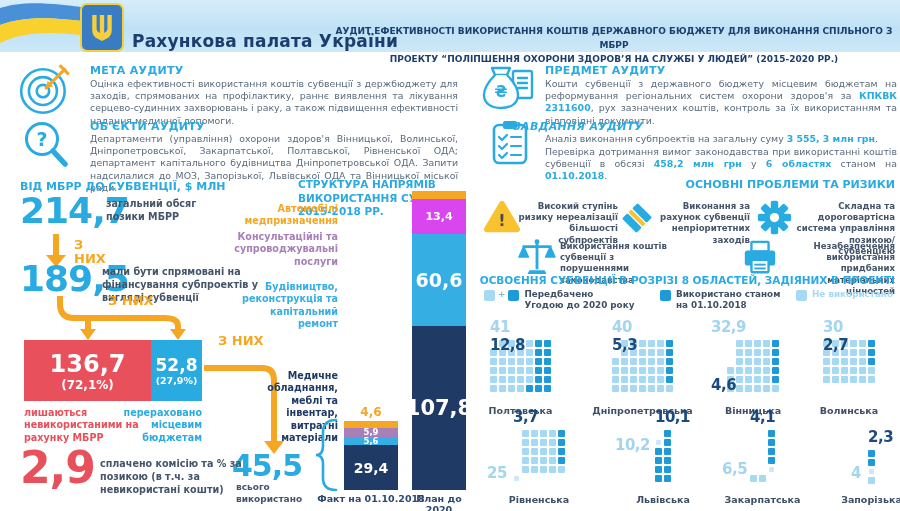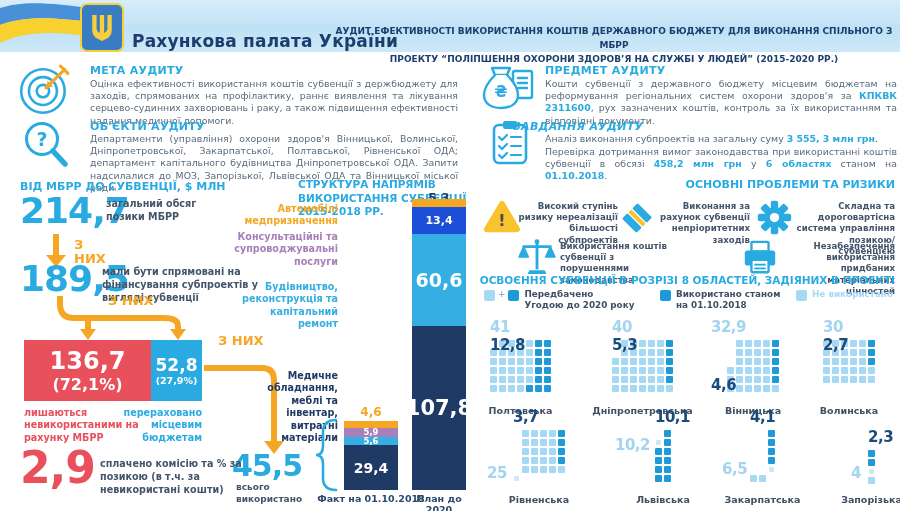--- a/index.html
+++ b/index.html
@@ -41,21 +41,21 @@
   #n2-label{left:102px;top:266px;width:190px;font-size:9.6px;color:#44546a;font-weight:600;line-height:1.35;}
   .ofthem{position:absolute;color:#f5a623;font-weight:800;font-size:13px;line-height:1.05;}
   #ofthem1{left:74px;top:238px;width:34px;}
   #ofthem2{left:108px;top:294px;}
   #ofthem3{left:218px;top:334px;}
   #box-red{left:24px;top:340px;width:127px;height:61px;background:#e8505b;color:#fff;
     display:flex;flex-direction:column;align-items:center;justify-content:center;}
   #box-blue{left:151px;top:340px;width:51px;height:61px;background:#29abe2;color:#fff;
     display:flex;flex-direction:column;align-items:center;justify-content:center;}
   .boxv{font-weight:800;}
-  #box-red .v{font-size:24px;text-align:center;} #box-red .p{font-size:16px;font-weight:800;}
+  #box-red .v{font-size:24px;text-align:center;} #box-red .p{font-size:12px;font-weight:800;}
   #box-blue .v{font-size:17px;} #box-blue .p{font-size:9.5px;font-weight:800;}
   #red-label{left:24px;top:407px;width:135px;color:#e8505b;font-size:9.6px;font-weight:700;line-height:1.3;}
   #blue-label{left:110px;top:407px;width:92px;color:#29abe2;font-size:9.6px;font-weight:700;line-height:1.3;text-align:right;}
   #used-num{left:232px;top:448px;font-size:30px;}
   #used-label{left:236px;top:482px;width:70px;font-size:9px;color:#44546a;font-weight:600;line-height:1.3;}
   #fee-num{left:20px;top:442px;font-size:44px;font-weight:800;color:#e8505b;letter-spacing:-1px;position:absolute;}
   #fee-label{left:100px;top:458px;width:150px;font-size:9.6px;color:#44546a;font-weight:600;line-height:1.35;position:absolute;}
 
   
   #chart-title{left:298px;top:178px;width:205px;font-size:10.5px;font-weight:800;color:#29abe2;line-height:1.3;}
@@ -244,21 +244,21 @@
   <div class="bartop" id="fact-top" style="color: rgb(245, 166, 35);">4,6</div>
   <div class="bartop" id="plan-top">5,3</div>
   <div class="bar" id="bar-fact">
       <div class="seg" style="height: 7px; background: rgb(245, 166, 35);"></div>
       <div class="seg" style="height: 9px; background: rgb(168, 127, 184); font-size: 8.5px;">5,9</div>
       <div class="seg" style="height: 8.5px; background: rgb(53, 174, 228); font-size: 8.5px;">5,6</div>
       <div class="seg" style="height: 44.7px; background: rgb(32, 58, 102); font-size: 14px;">29,4</div>
     </div>
   <div class="bar" id="bar-plan">
       <div class="seg" style="height: 8.1px; background: rgb(245, 166, 35);"></div>
-      <div class="seg" style="height: 27px; background: #1d4ed8; font-size: 11px;">13,4</div>
+      <div class="seg" style="height: 35px; background: #d946ef; font-size: 11px;">13,4</div>
       <div class="seg" style="height: 92.1px; background: rgb(53, 174, 228); font-size: 19px;">60,6</div>
       <div class="seg" style="height: 163.9px; background: rgb(32, 58, 102); font-size: 21px;">107,8</div>
     </div>
   <div class="axlabel" id="ax0">Факт на 01.10.2018</div>
   <div class="axlabel" id="ax1">План до 2020</div>
 
   <svg id="brace" width="22" height="74" viewBox="0 0 22 74">
     <path d="M20 2 Q7 2 7 14 V28 Q7 37 0 37 Q7 37 7 46 V60 Q7 72 20 72" fill="none" stroke="#29abe2" stroke-width="2.6" stroke-linecap="round"></path>
   </svg>
 

